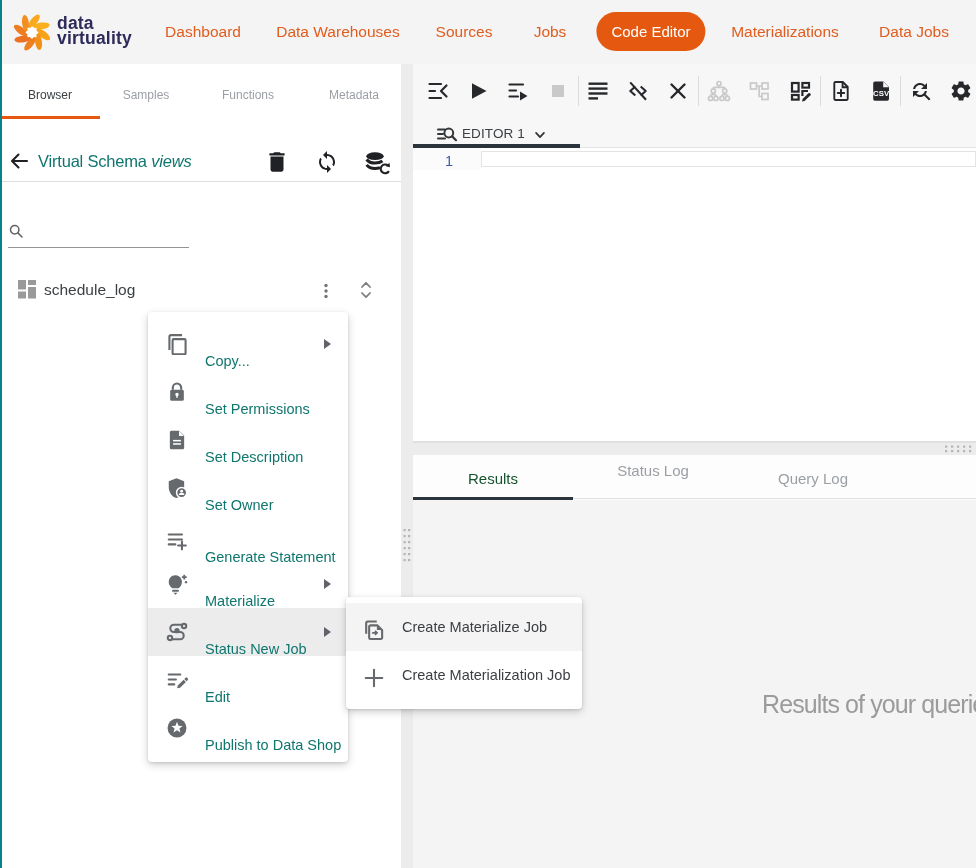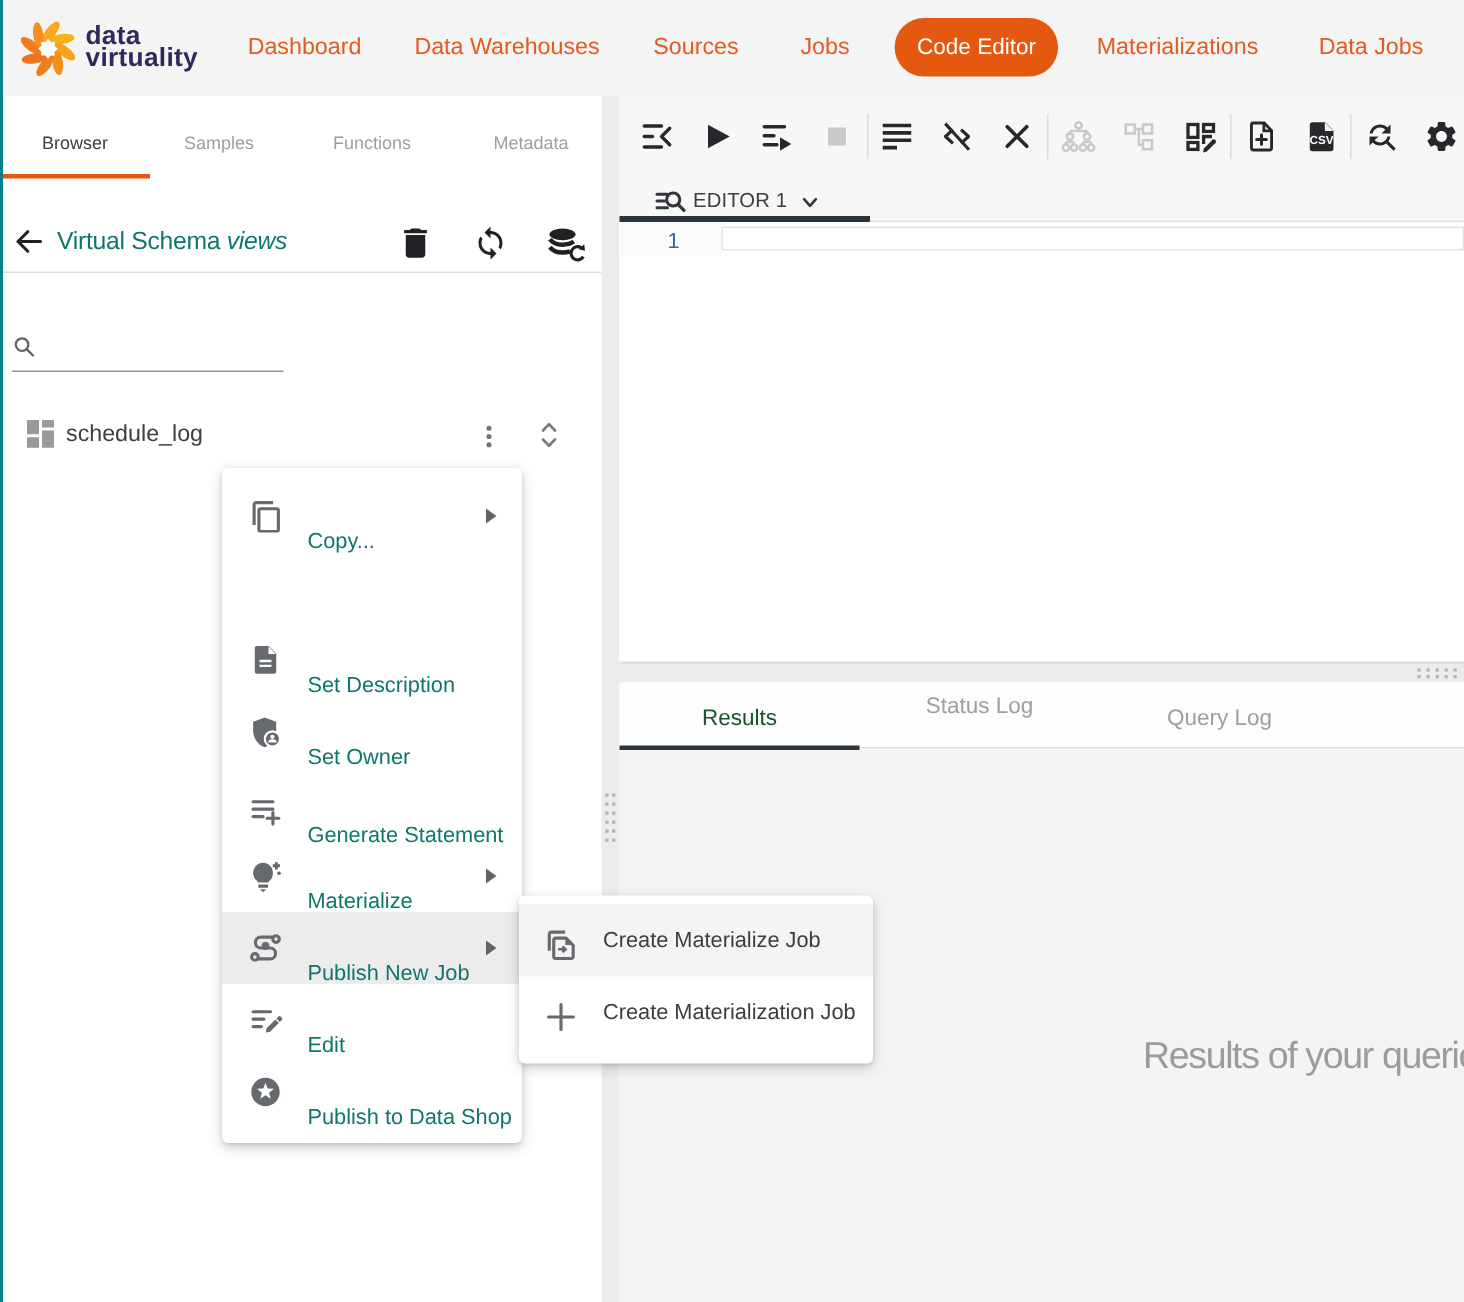--- a/index.html
+++ b/index.html
@@ -338,20 +338,29 @@
     <div class="mitem" style="top:8px">
       <svg class="micon" viewBox="0 0 20 20">
           <g fill="none" stroke="#66696d" stroke-width="1.9">
             <rect x="6" y="5.6" width="11.8" height="13.8" rx="1"></rect>
             <path d="M14.6,1.9 H4.4 A1.3,1.3 0 0 0 3.1,3.2 V15.5"></path>
           </g>
         </svg>
       <span class="mlabel">Copy...</span>
         <span class="marrow"></span>
       </div>
+    <div class="mitem" style="top:56px">
+      <svg class="micon" viewBox="0 0 20 20">
+          <path d="M6.2,8 V6 a3.8,3.8 0 0 1 7.6,0 V8" fill="none" stroke="#66696d" stroke-width="1.9"></path>
+          <rect x="3.8" y="8" width="12.4" height="10" rx="1.4" fill="#66696d"></rect>
+          <circle cx="10" cy="12.2" r="1.5" fill="#fff"></circle>
+          <rect x="9.3" y="12.6" width="1.4" height="2.6" fill="#fff"></rect>
+        </svg>
+      <span class="mlabel">Set Permissions</span>
+      </div>
     <div class="mitem" style="top:104px">
       <svg class="micon" viewBox="0 0 20 20">
           <path fill="#66696d" d="M5,1.5 h7 l4.5,4.5 v11 a1.4,1.4 0 0 1 -1.4,1.4 h-10.2 a1.4,1.4 0 0 1 -1.4,-1.4 v-14.1 a1.4,1.4 0 0 1 1.5,-1.4 z"></path>
           <path fill="#fff" d="M11.8,1.7 V6.4 H16.3 Z"></path>
           <g stroke="#fff" stroke-width="1.4">
             <line x1="6.4" y1="10.6" x2="13.6" y2="10.6"></line>
             <line x1="6.4" y1="13.6" x2="13.6" y2="13.6"></line>
           </g>
         </svg>
       <span class="mlabel">Set Description</span>
@@ -390,21 +399,21 @@
       </div>
     <div class="mitem mhl" style="top:296px">
       <svg class="micon" viewBox="0 0 20 20">
           <g fill="none" stroke="#66696d" stroke-width="1.9">
             <circle cx="16.4" cy="4.6" r="2"></circle>
             <circle cx="3.6" cy="15.4" r="2"></circle>
             <path d="M14.4,4.6 H7.2 a3.3,3.3 0 0 0 0,6.6 H12.8 a3.3,3.3 0 0 1 0,6.6 H5.6 M12.8,11.2 H7.2" stroke-linecap="round" transform="translate(0,-1.2)"></path>
           </g>
           <circle cx="10" cy="8.8" r="2.4" fill="#66696d"></circle>
         </svg>
-      <span class="mlabel">Publish New Job</span>
+      <span class="mlabel">Status New Job</span>
         <span class="marrow"></span>
       </div>
     <div class="mitem" style="top:344px">
       <svg class="micon" viewBox="0 0 20 20">
           <g stroke="#66696d" stroke-width="1.9" stroke-linecap="round">
             <line x1="2.5" y1="5" x2="13" y2="5"></line>
             <line x1="2.5" y1="9.5" x2="9" y2="9.5"></line>
             <line x1="2.5" y1="14" x2="7.5" y2="14"></line>
           </g>
           <path fill="#66696d" d="M10.2,17.6 l.5,-2.6 5.3,-5.3 2.1,2.1 -5.3,5.3 z"></path>

